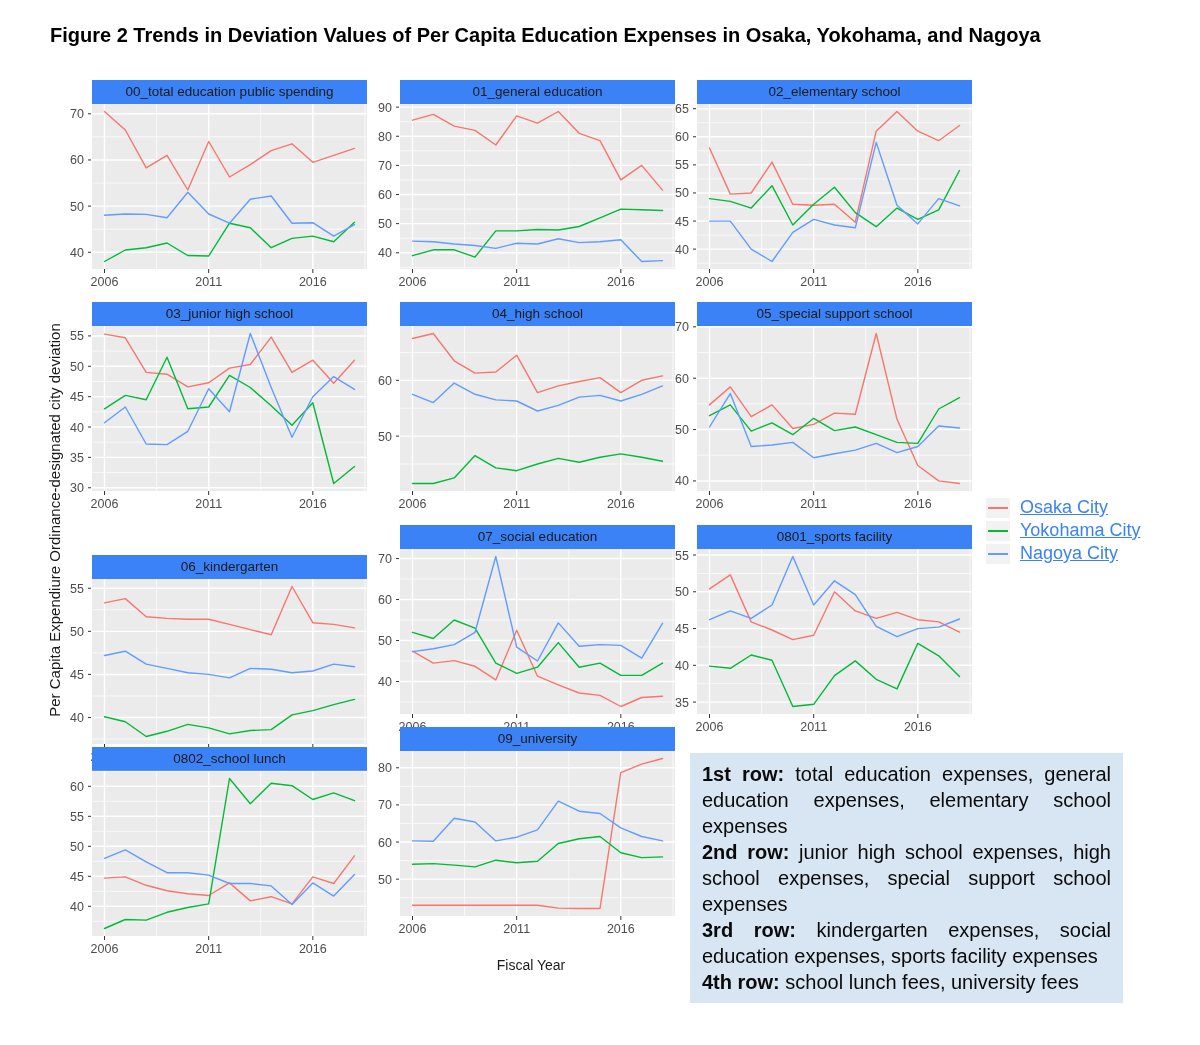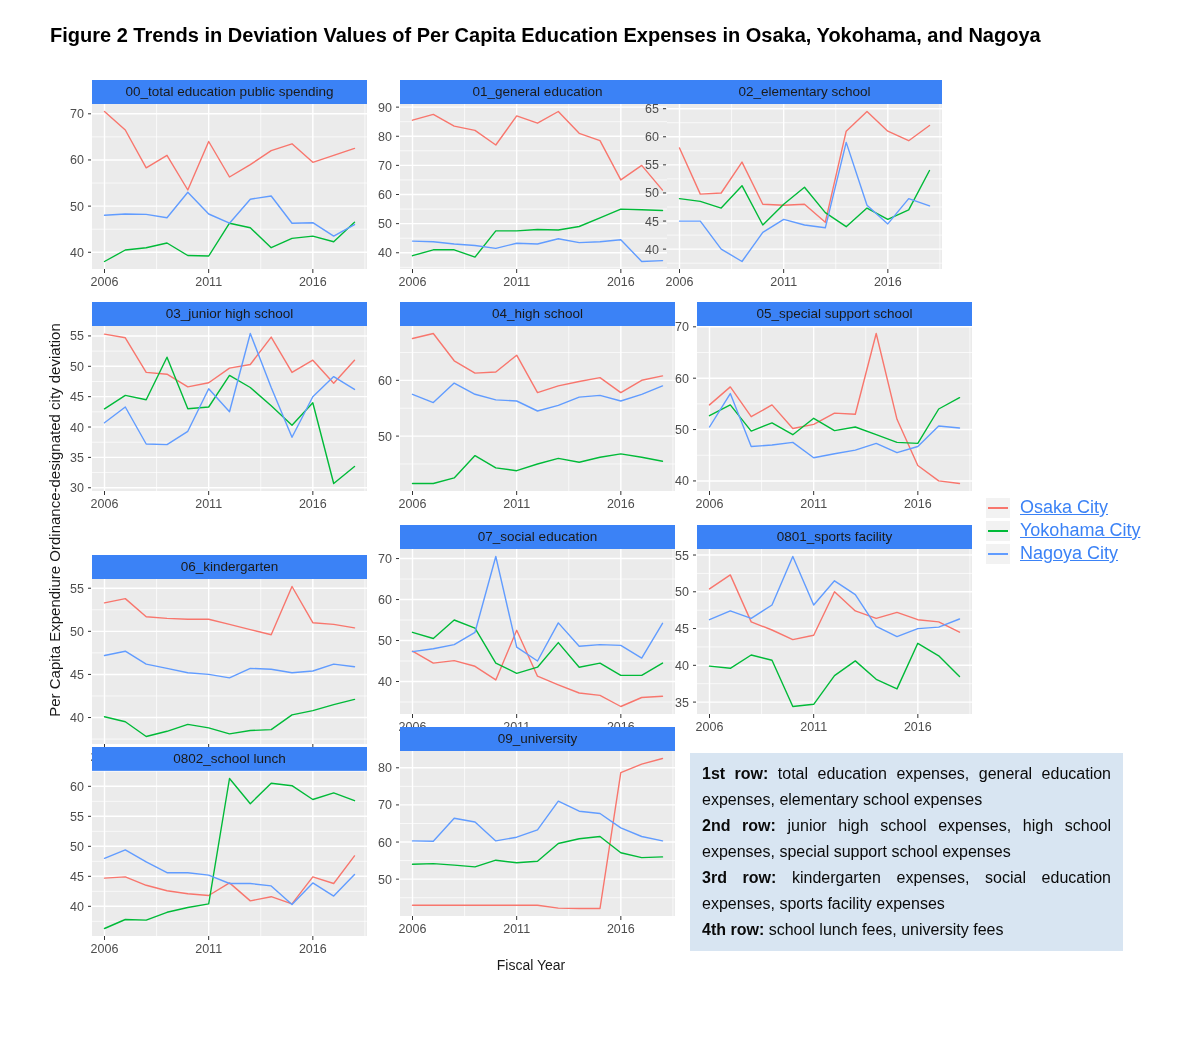--- a/index.html
+++ b/index.html
@@ -15,21 +15,21 @@
   .ylab{position:absolute;left:14px;top:520px;transform:translate(-50%,-50%) rotate(-90deg);
         white-space:nowrap;font-size:15px;color:#1A1A1A;}
   .xlab{position:absolute;left:52px;top:957px;width:878px;text-align:center;
         font-size:14px;color:#1A1A1A;}
   .legend{position:absolute;left:946px;top:496px;}
   .legend-item{display:flex;align-items:center;height:23px;}
   .key{width:24px;height:20px;background:#F2F2F2;position:relative;margin-right:10px;flex:0 0 auto;}
   .key-line{position:absolute;left:2px;right:2px;top:50%;height:2px;transform:translateY(-50%);}
   .legend-label{font-size:18px;color:#3b82f6;white-space:nowrap;text-decoration:underline;}
   .note{position:absolute;left:650px;top:753px;width:433px;box-sizing:border-box;
-        padding:8px 12px 8px 12px;font-size:16px;line-height:26px;color:#0A0A0A;
+        padding:8px 12px 8px 12px;font-size:20px;line-height:26px;color:#0A0A0A;
         text-align:justify;}
   .note p{margin:0;}
 </style>
 </head>
 <body>
 
 <div id="app">
   <div class="title">Figure 2 Trends in Deviation Values of Per Capita Education Expenses in Osaka, Yokohama, and Nagoya</div>
 
   <div id="facets">
@@ -107,21 +107,21 @@
           <line x1="152.66666666666637" x2="152.66666666666637" y1="165" y2="169" stroke="#333" stroke-width="1"></line>
           <text x="152.66666666666637" y="182" text-anchor="middle" font-size="12.5px" fill="#4D4D4D">2011</text>
           <line x1="256.8333333333345" x2="256.8333333333345" y1="0" y2="165" stroke="#fff" stroke-width="1.4"></line>
           <line x1="256.8333333333345" x2="256.8333333333345" y1="165" y2="169" stroke="#333" stroke-width="1"></line>
           <text x="256.8333333333345" y="182" text-anchor="middle" font-size="12.5px" fill="#4D4D4D">2016</text>
           <polyline points="48.5,16.2 69.3,10.4 90.2,22.1 111.0,26.4 131.8,41.0 152.7,11.9 173.5,19.2 194.3,7.5 215.2,29.3 236.0,36.6 256.8,75.9 277.7,61.4 298.5,86.1" fill="none" stroke="#F8766D" stroke-width="1.4" stroke-linejoin="round" stroke-linecap="round"></polyline>
           <polyline points="48.5,151.7 69.3,145.8 90.2,145.8 111.0,153.1 131.8,126.9 152.7,126.9 173.5,125.5 194.3,126.0 215.2,122.5 236.0,113.8 256.8,105.1 277.7,105.7 298.5,106.5" fill="none" stroke="#00BA38" stroke-width="1.4" stroke-linejoin="round" stroke-linecap="round"></polyline>
           <polyline points="48.5,137.1 69.3,137.7 90.2,140.0 111.0,141.5 131.8,144.4 152.7,139.2 173.5,140.0 194.3,134.8 215.2,138.6 236.0,137.7 256.8,135.7 277.7,157.5 298.5,156.6" fill="none" stroke="#619CFF" stroke-width="1.4" stroke-linejoin="round" stroke-linecap="round"></polyline>
         </svg>
       </div>
-      <div class="facet" style="left: 591px; top: 80px;">
+      <div class="facet" style="left: 621px; top: 80px;">
         <div class="strip">02_elementary school</div>
         <svg width="311" height="188">
           <rect x="36" y="0" width="275" height="165" fill="#EBEBEB"></rect>
           <line x1="36" x2="311" y1="159.18539325842696" y2="159.18539325842696" stroke="#fff" stroke-width="0.7"></line>
           <line x1="36" x2="311" y1="131.09550561797752" y2="131.09550561797752" stroke="#fff" stroke-width="0.7"></line>
           <line x1="36" x2="311" y1="103.00561797752808" y2="103.00561797752808" stroke="#fff" stroke-width="0.7"></line>
           <line x1="36" x2="311" y1="74.91573033707861" y2="74.91573033707861" stroke="#fff" stroke-width="0.7"></line>
           <line x1="36" x2="311" y1="46.82584269662919" y2="46.82584269662919" stroke="#fff" stroke-width="0.7"></line>
           <line x1="36" x2="311" y1="18.73595505617974" y2="18.73595505617974" stroke="#fff" stroke-width="0.7"></line>
           <line x1="100.58333333333233" x2="100.58333333333233" y1="0" y2="165" stroke="#fff" stroke-width="0.7"></line>

